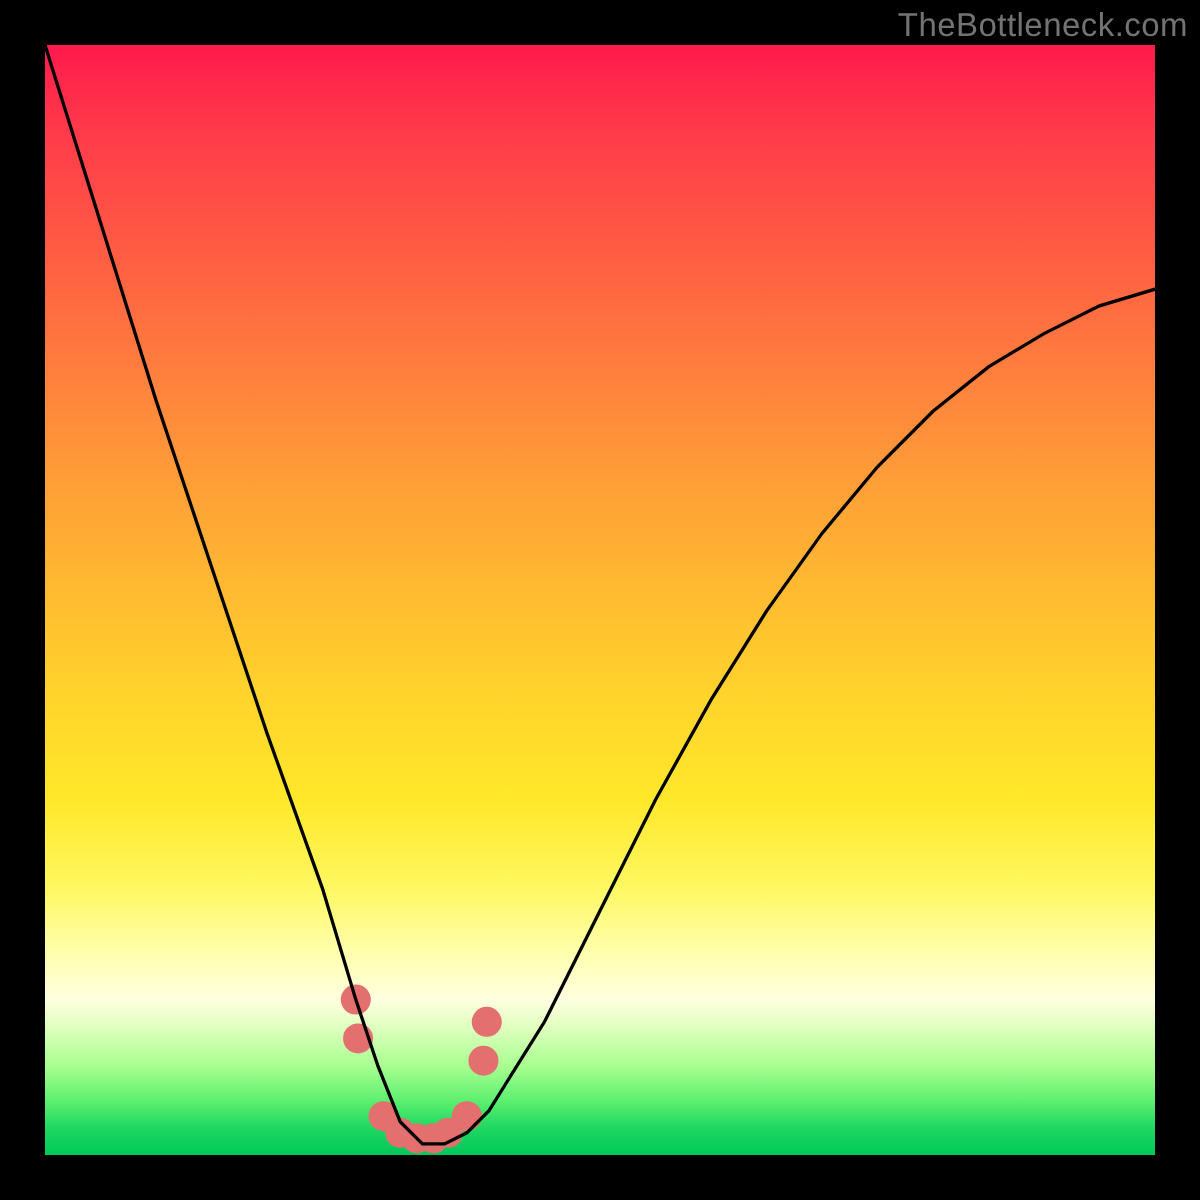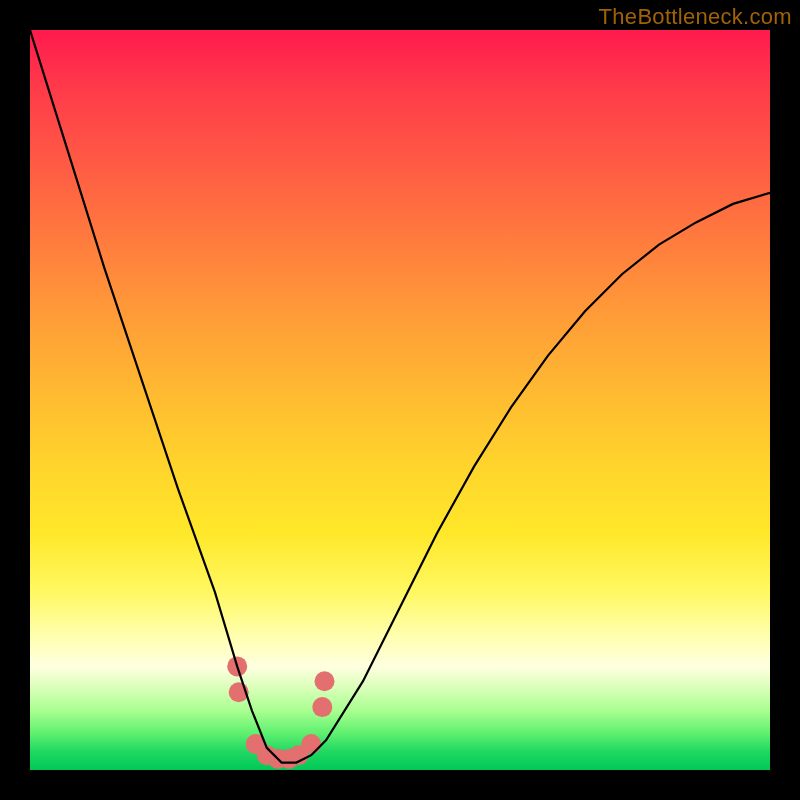--- a/index.html
+++ b/index.html
@@ -58,21 +58,21 @@
     position: absolute;
     top: 0;
     left: 0;
     width: 740px;
     height: 740px;
   }
   .watermark {
     position: absolute;
     top: 4px;
     right: 8px;
-    color: #a16207;
+    color: #737373;
     font-size: 22px;
     font-weight: 500;
     letter-spacing: 0.3px;
     user-select: none;
   }
 </style>
 </head>
 <body>
 
 <div class="frame">

